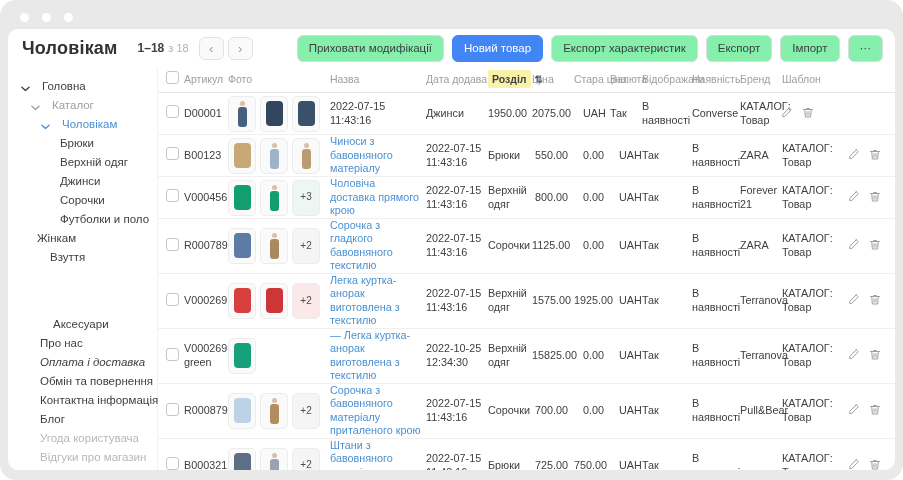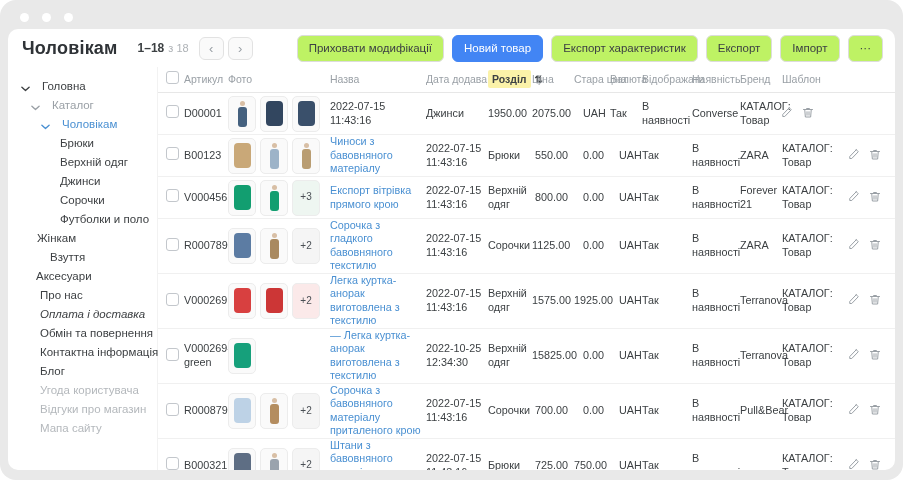--- a/index.html
+++ b/index.html
@@ -10,21 +10,21 @@
   .window { position:absolute; left:8px; right:8px; top:29px; bottom:10px; background:#fff; border-radius:10px; overflow:hidden; }
 
   
   .toolbar { height:38px; display:flex; align-items:center; padding:0 12px 0 14px; }
   .page-title { font-size:18px; font-weight:700; color:#2f3337; letter-spacing:.2px; }
   .pagination { display:flex; align-items:center; margin-left:20px; gap:4px; }
   .pg-range { font-size:12px; font-weight:700; color:#3c4043; }
   .pg-of { font-size:11px; color:#aeb2b6; margin-right:6px; }
   .pg-btn { width:25px; height:23px; border:1px solid #e2e2e2; background:#fafafa; border-radius:6px; color:#9aa0a6; font-size:13px; line-height:1; cursor:pointer; }
   .toolbar-buttons { margin-left:auto; display:flex; gap:8px; align-items:center; }
-  .tb-btn { height:27px; padding:0 11px; border:1px solid #dcdcdc; border-radius:6px; background:#bef264; font-family:inherit; font-size:11.5px; color:#3c4043; cursor:pointer; white-space:nowrap; }
+  .tb-btn { height:27px; padding:0 11px; border:1px solid #dcdcdc; border-radius:6px; background:#86efac; font-family:inherit; font-size:11.5px; color:#3c4043; cursor:pointer; white-space:nowrap; }
   .tb-btn.primary { background:var(--accent,#4285f4); border-color:var(--accent,#4285f4); color:#fff; }
 
   
   .content { display:flex; height:403px; }
   .sidebar { width:150px; flex:0 0 150px; padding-top:6px; border-right:1px solid #f2f2f2; }
   .sb-item { height:19px; display:flex; align-items:flex-end; gap:12px; font-size:11.5px; color:#3d4043; cursor:pointer; white-space:nowrap; }
   .sb-item.muted { color:#9aa0a6; }
   .sb-item.muted2 { color:#b4b8bc; }
   .sb-item.active { color:var(--link,#4a90d2); }
   .sb-chev { display:inline-flex; color:inherit; }
@@ -121,21 +121,21 @@
           </div>
           <div class="sb-item " style="padding-left: 52px;">
             <span>Футболки и поло</span>
           </div>
           <div class="sb-item " style="padding-left: 29px;">
             <span>Жінкам</span>
           </div>
           <div class="sb-item " style="padding-left: 42px;">
             <span>Взуття</span>
           </div>
-          <div class="sb-item " style="padding-left: 28px;">
+          <div class="sb-item " style="padding-left: 45px; margin-top: 48px;">
             <span>Аксесуари</span>
           </div>
           <div class="sb-item " style="padding-left: 32px;">
             <span>Про нас</span>
           </div>
           <div class="sb-item " style="padding-left: 32px; font-style: italic;">
             <span>Оплата і доставка</span>
           </div>
           <div class="sb-item " style="padding-left: 32px;">
             <span>Обмін та повернення</span>
@@ -269,21 +269,21 @@
                   <div class="pfig">
                     <div class="phead"></div>
                     <div class="pbody" style="background: rgb(18, 158, 112);"></div>
                   </div>
                 </div>
                 <div class="thumb" style="background: rgb(238, 246, 241);">
                   <span class="badge-label">+3</span>
                 </div>
               </div>
               <div class="cell c-name">
-                <a class="name-link">Експорт вітрівка прямого крою</a>
+                <a class="name-link">Чоловіча доставка прямого крою</a>
               </div>
               <div class="cell c-date">2022-07-15 11:43:16</div>
               <div class="cell c-section">Верхній одяг</div>
               <div class="cell num c-price">800.00</div>
               <div class="cell num c-old">0.00</div>
               <div class="cell c-currency">UAH</div>
               <div class="cell c-display">Так</div>
               <div class="cell c-avail">В наявності</div>
               <div class="cell c-brand">Forever 21</div>
               <div class="cell c-template">КАТАЛОГ: Товар</div>

